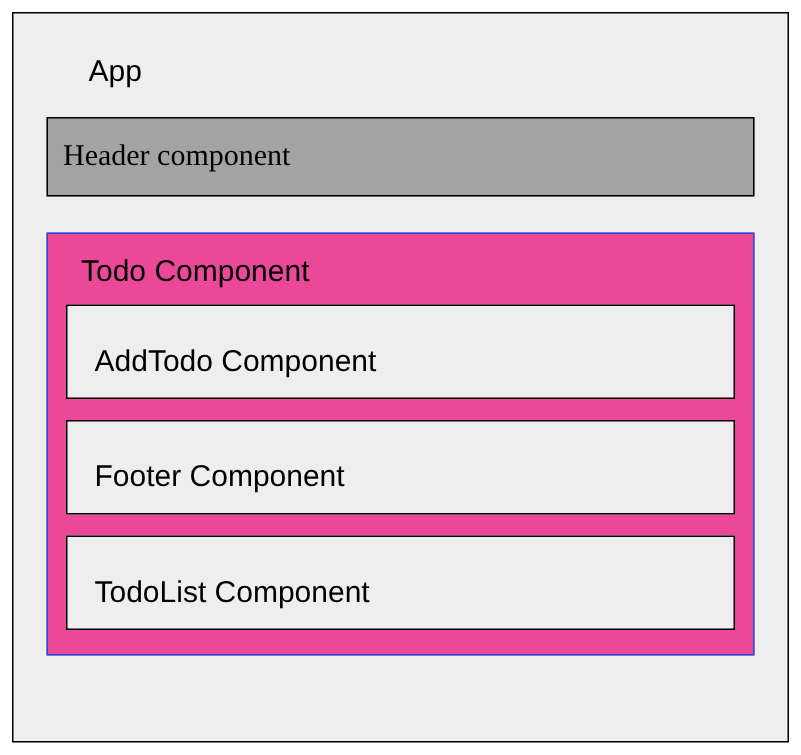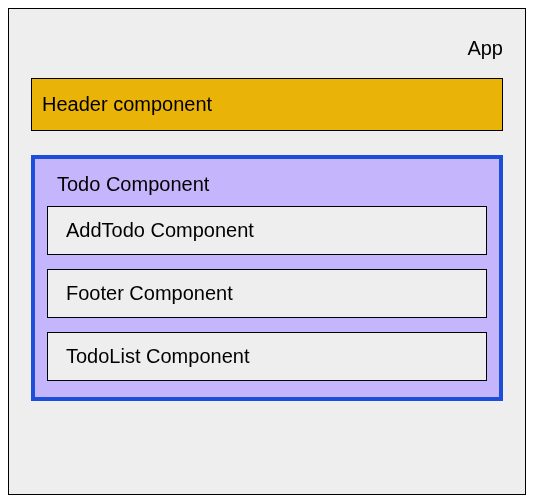--- a/index.html
+++ b/index.html
@@ -12,43 +12,43 @@
       width: 518px;
       height: 487px;
       background: #eeeeee;
       border: 1px solid #000;
       padding: 20px 22px;
     }
     .app-title {
       font-size: 20px;
       padding: 8px 0 18px 28px;
       font-weight: normal;
-      text-align: right;
     }
     .header-box {
       border: 1px solid #000;
-      background: #eab308;
+      background: #a3a3a3;
       padding: 14px 10px;
       font-size: 20px;
       margin-bottom: 24px;
+      font-family: Liberation Serif, serif;
     }
     .todo-container {
-      border: 4px solid #1d4ed8;
-      background: #c4b5fd;
+      border: 1px solid #1d4ed8;
+      background: #ec4899;
       padding: 10px 12px 16px 12px;
     }
     .todo-title {
       font-size: 20px;
       padding: 4px 0 10px 10px;
       font-weight: normal;
     }
     .inner-box {
       border: 1px solid #000;
       background: #eeeeee;
-      padding: 12px 10px 12px 18px;
+      padding: 26px 10px 12px 18px;
       font-size: 20px;
       margin-bottom: 14px;
     }
     .inner-box:last-child {
       margin-bottom: 0;
     }
   </style>
 </head>
 <body>
 

